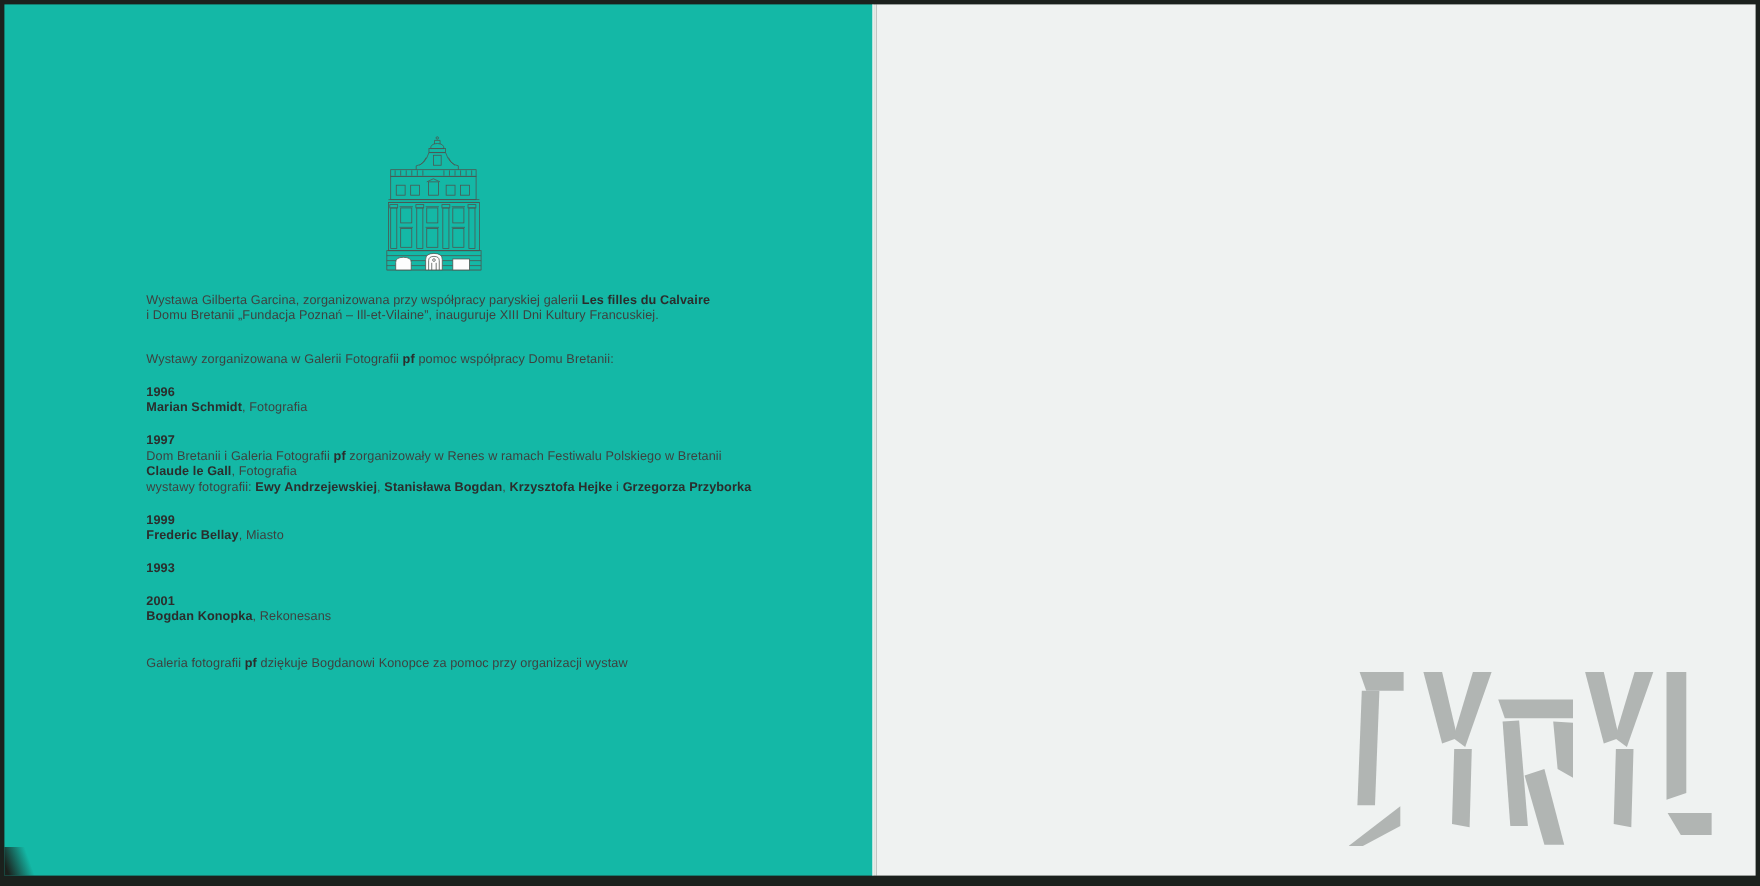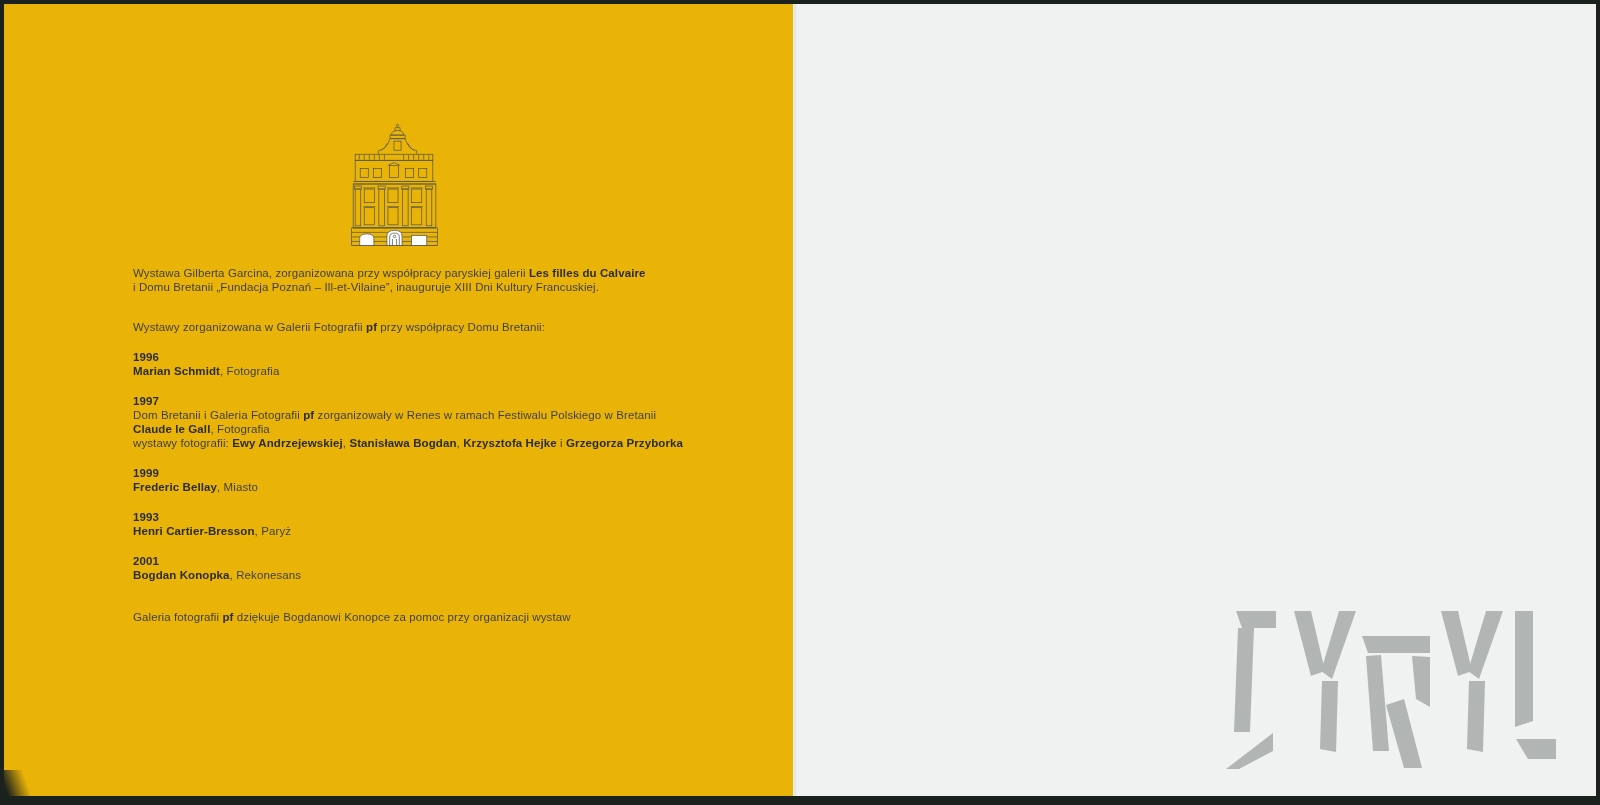--- a/index.html
+++ b/index.html
@@ -3,21 +3,21 @@
 <meta charset="utf-8">
 <style>
   html,body{margin:0;padding:0;}
   body{
     width:1600px;height:805px;position:relative;overflow:hidden;
     background:#1b211d;
     font-family:"Liberation Sans",sans-serif;
   }
   .spread{position:absolute;inset:0;}
   .page{position:absolute;top:4px;height:792px;}
-  .page-left{left:4px;width:790px;background:#eab308;}
+  .page-left{left:4px;width:790px;background:#14b8a6;}
   .page-right{left:797px;width:799px;background:#eff2f1;}
   .fold{position:absolute;left:793px;top:4px;width:4px;height:792px;
     background:linear-gradient(90deg,#f6f8f6 0%,#dde3df 45%,#eef1ef 100%);}
   .corner-shadow{position:absolute;left:4px;bottom:9px;width:60px;height:26px;
     background:linear-gradient(70deg,#1b211d 6%,rgba(27,33,29,0) 40%);}
 
   
   .col{
     position:absolute;left:129px;top:262px;width:530px;
     font-size:11.5px;line-height:14px;color:#3e413f;
@@ -110,42 +110,41 @@
       <path class="ln" d="M4.5,121.8 L89.5,121.8" stroke-width="1.2"></path>
     </svg>
 
     <div class="col">
 
       <div>
         <div class="line"><span>Wystawa Gilberta Garcina, zorganizowana przy współpracy paryskiej galerii </span><b>Les filles du Calvaire</b></div>
         <div class="line">i Domu Bretanii „Fundacja Poznań – Ill-et-Vilaine”, inauguruje XIII Dni Kultury Francuskiej.</div>
       </div>
 
-      <div class="line subhead"><span>Wystawy zorganizowana w Galerii Fotografii </span><b>pf</b><span> przy współpracy Domu Bretanii:</span></div>
+      <div class="line subhead"><span>Wystawy zorganizowana w Galerii Fotografii </span><b>pf</b><span> pomoc współpracy Domu Bretanii:</span></div>
 
       <div class="block">
         <div class="line"><b>1996</b></div>
         <div class="line"><b>Marian Schmidt</b><span>, Fotografia</span></div>
       </div>
 
       <div class="block">
         <div class="line"><b>1997</b></div>
         <div class="line"><span>Dom Bretanii i Galeria Fotografii </span><b>pf</b><span> zorganizowały w Renes w ramach Festiwalu Polskiego w Bretanii</span></div>
         <div class="line"><b>Claude le Gall</b><span>, Fotografia</span></div>
         <div class="line"><span>wystawy fotografii: </span><b>Ewy Andrzejewskiej</b><span>, </span><b>Stanisława Bogdan</b><span>, </span><b>Krzysztofa Hejke</b><span> i </span><b>Grzegorza Przyborka</b></div>
       </div>
 
       <div class="block">
         <div class="line"><b>1999</b></div>
         <div class="line"><b>Frederic Bellay</b><span>, Miasto</span></div>
       </div>
 
       <div class="block">
         <div class="line"><b>1993</b></div>
-        <div class="line"><b>Henri Cartier-Bresson</b><span>, Paryż</span></div>
       </div>
 
       <div class="block">
         <div class="line"><b>2001</b></div>
         <div class="line"><b>Bogdan Konopka</b><span>, Rekonesans</span></div>
       </div>
 
       <div class="line footer"><span>Galeria fotografii </span><b>pf</b><span> dziękuje Bogdanowi Konopce za pomoc przy organizacji wystaw</span></div>
 
     </div>

